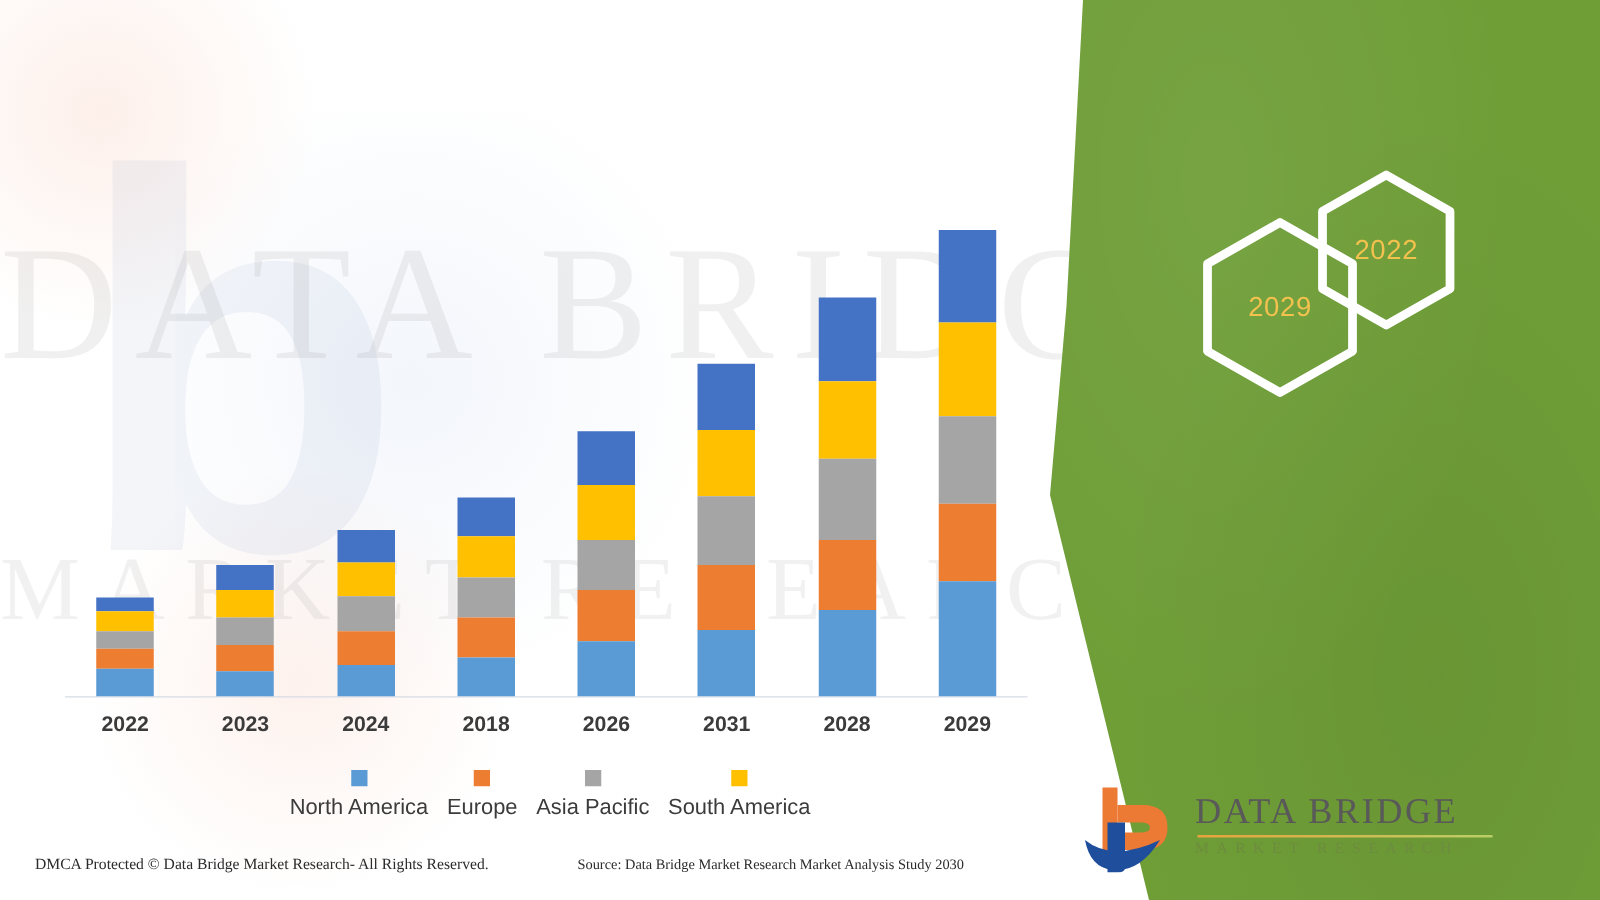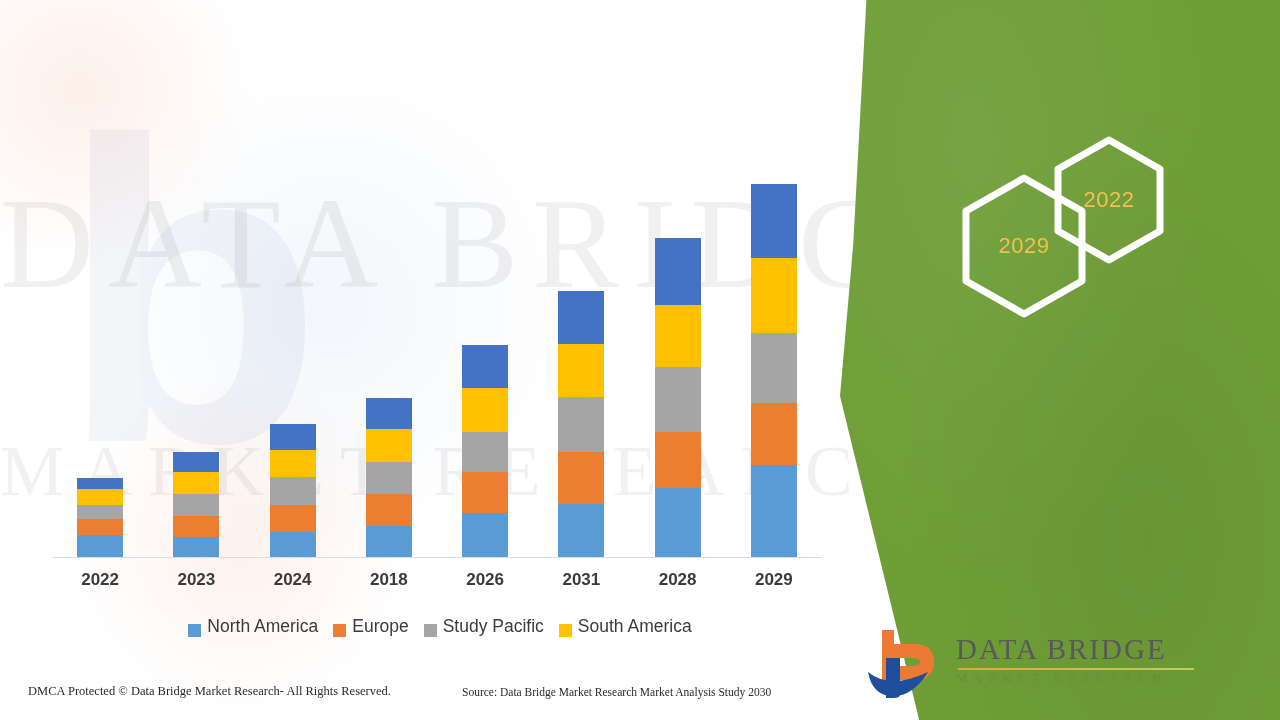--- a/index.html
+++ b/index.html
@@ -171,22 +171,23 @@
     left: 40px;
     top: 616px;
     width: 800px;
     display: flex;
     justify-content: center;
     align-items: center;
     gap: 15px;
   }
   .legend-item {
     display: flex;
-    align-items: flex-end;
+    align-items: center;
     gap: 6px;
+    flex-direction: column;
   }
   .legend-swatch {
     width: 13px;
     height: 13px;
     flex: 0 0 13px;
   }
   .legend-label {
     font-size: 17.5px;
     color: #3b3b3b;
     white-space: nowrap;
@@ -433,21 +434,21 @@
         <div class="legend-item">
           <span class="legend-swatch" style="background: rgb(91, 155, 213);"></span>
           <span class="legend-label">North America</span>
         </div>
         <div class="legend-item">
           <span class="legend-swatch" style="background: rgb(237, 125, 49);"></span>
           <span class="legend-label">Europe</span>
         </div>
         <div class="legend-item">
           <span class="legend-swatch" style="background: rgb(165, 165, 165);"></span>
-          <span class="legend-label">Study Pacific</span>
+          <span class="legend-label">Asia Pacific</span>
         </div>
         <div class="legend-item">
           <span class="legend-swatch" style="background: rgb(255, 192, 0);"></span>
           <span class="legend-label">South America</span>
         </div>
       </div>
 
     <div class="footer-left">DMCA Protected © Data Bridge Market Research- All Rights Reserved.</div>
     <div class="footer-source">Source: Data Bridge Market Research Market Analysis Study 2030</div>
   </div>

